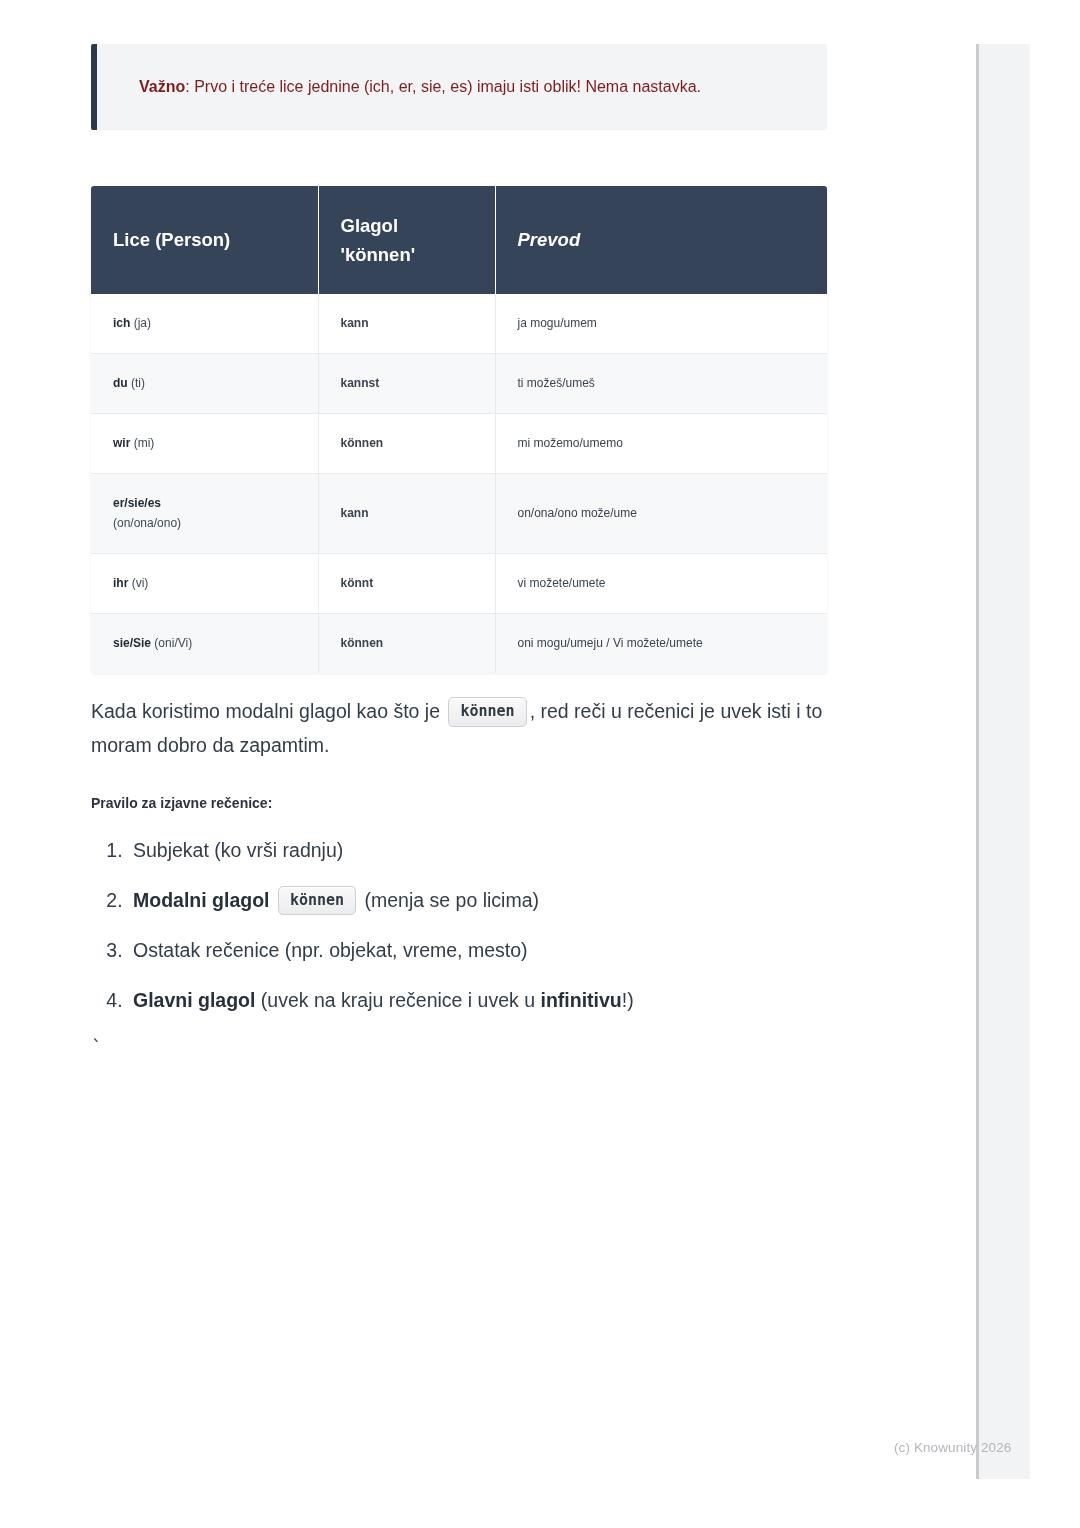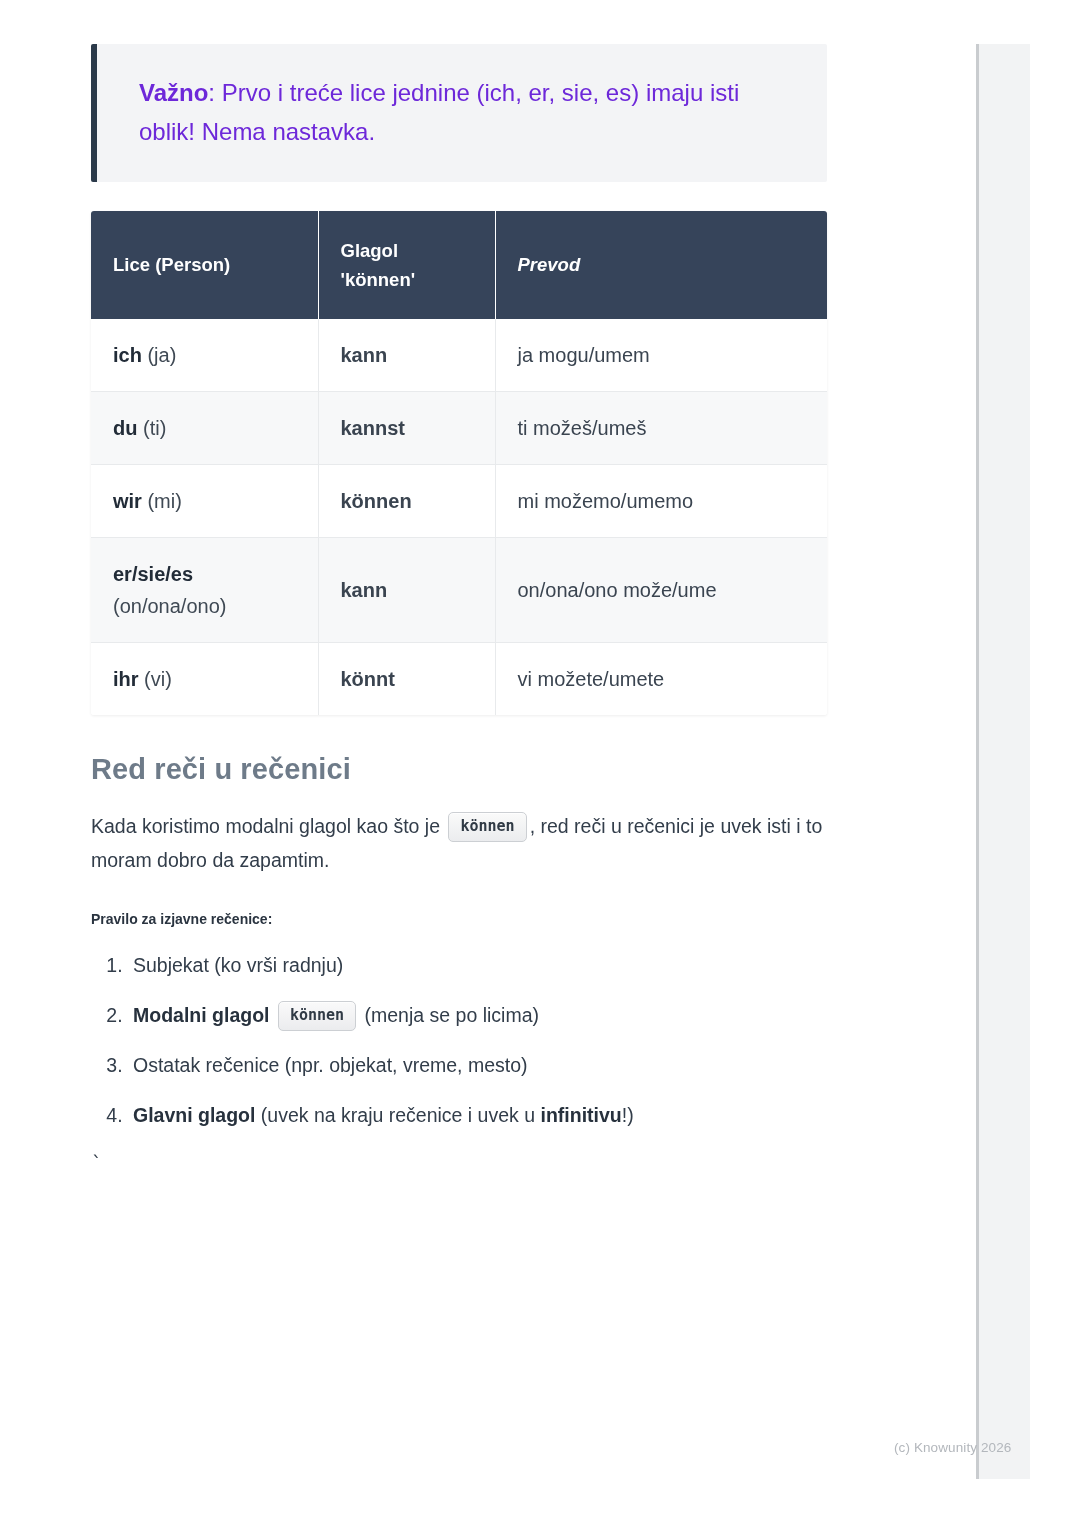--- a/index.html
+++ b/index.html
@@ -36,28 +36,28 @@
     top: 44px;
     width: 736px;
   }
 
   
   .callout {
     background: #f3f4f6;
     border-left: 6px solid #2b3a4a;
     border-radius: 2px;
     padding: 30px 34px 30px 42px;
-    font-size: 24px;
+    font-size: 16px;
     line-height: 1.62;
-    color: #6d28d9;
+    color: #7f1d1d;
   }
   .callout b { font-weight: 700; }
 
   
-  .conj-table-wrap { margin-top: 29px; }
+  .conj-table-wrap { margin-top: 56px; }
   table.conj {
     width: 736px;
     border-collapse: collapse;
     table-layout: fixed;
     box-shadow: 0 1px 3px rgba(0,0,0,0.07);
     border-radius: 3px;
     overflow: hidden;
   }
   table.conj col.c1 { width: 227px; }
   table.conj col.c2 { width: 177px; }
@@ -71,21 +71,21 @@
     font-weight: 700;
     line-height: 1.58;
     padding: 22px 22px;
     vertical-align: middle;
     border-right: 1px solid #ffffff;
     height: 108px;
   }
   table.conj thead th:last-child { border-right: none; font-style: italic; }
 
   table.conj tbody td {
-    font-size: 20px;
+    font-size: 12px;
     line-height: 1.6;
     padding: 20px 22px;
     vertical-align: middle;
     border-right: 1px solid #e8eaec;
     border-bottom: 1px solid #e8eaec;
     color: #3a4450;
   }
   table.conj tbody td:last-child { border-right: none; }
   table.conj tbody tr:nth-child(odd)  { background: #ffffff; }
   table.conj tbody tr:nth-child(even) { background: #f7f8f9; }
@@ -236,26 +236,32 @@
         </tr>
 
         <tr>
           <td class="person">
             <b>ihr</b><span class="paren"> (vi)</span>
           </td>
           <td class="verb">könnt</td>
           <td class="trans">vi možete/umete</td>
         </tr>
 
+        <tr>
+          <td class="person">
+            <b>sie/Sie</b><span class="paren"> (oni/Vi)</span>
+          </td>
+          <td class="verb">können</td>
+          <td class="trans">oni mogu/umeju / Vi možete/umete</td>
+        </tr>
 
       </tbody>
     </table>
   </div>
 
-  <h2 class="section-title">Red reči u rečenici</h2>
 
   <p class="body">
     <span>Kada koristimo modalni glagol kao što je</span>
     <code class="chip">können</code><span>, red reči u rečenici je uvek isti i to moram dobro da zapamtim.</span>
   </p>
 
   <p class="rule-label">Pravilo za izjavne rečenice:</p>
 
   <ol class="rules">
     <li>

